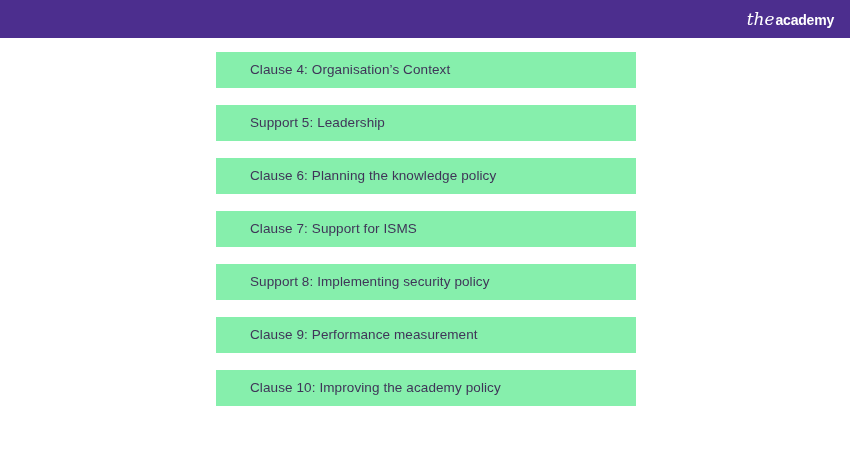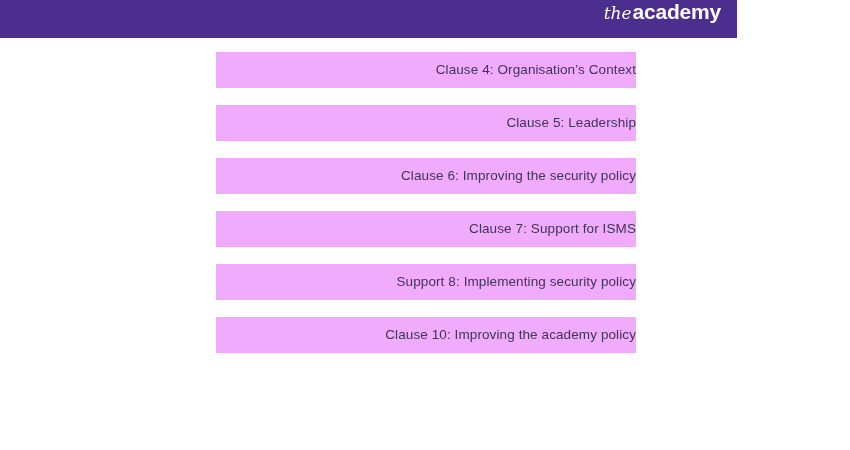--- a/index.html
+++ b/index.html
@@ -16,27 +16,26 @@
   .page {
     position: relative;
     width: 850px;
     height: 450px;
     background: #ffffff;
   }
   .header-bar {
     position: absolute;
     top: 0;
     left: 0;
-    width: 722px;
+    width: 850px;
     height: 38px;
     background: #4c2e8e;
     display: flex;
-    align-items: flex-start;
+    align-items: center;
     justify-content: flex-end;
-    padding-left: 15px;
   }
   .brand {
     display: flex;
     align-items: baseline;
     padding-right: 16px;
     color: #ffffff;
     white-space: nowrap;
   }
   .brand-the {
     font-family: "DejaVu Serif", serif;
@@ -46,40 +45,39 @@
     margin-right: 1px;
   }
   .brand-knowledge {
     font-family: "Liberation Sans", sans-serif;
     font-size: 21px;
     font-weight: 400;
     letter-spacing: -0.2px;
   }
   .brand-academy {
     font-family: "Liberation Sans", sans-serif;
-    font-size: 21px;
+    font-size: 14px;
     font-weight: 700;
     letter-spacing: -0.2px;
   }
   .clause-list {
     position: absolute;
     top: 52px;
     left: 216px;
     width: 420px;
     display: flex;
     flex-direction: column;
   }
   .clause-row {
     height: 36px;
-    background: #f0abfc;
+    background: #86efac;
     display: flex;
     align-items: center;
     margin-bottom: 17px;
     box-sizing: border-box;
-    justify-content: flex-end;
   }
   .clause-label {
     padding-left: 34px;
     color: #3f3558;
     font-size: 13.5px;
     font-family: "Liberation Sans", sans-serif;
     letter-spacing: 0.1px;
     line-height: 1;
   }
 </style>
@@ -93,29 +91,32 @@
       <span class="brand-the">the</span>
         <span class="brand-academy">academy</span>
     </div>
   </div>
 
   <div class="clause-list">
     <div class="clause-row">
       <span class="clause-label">Clause 4: Organisation’s Context</span>
     </div>
     <div class="clause-row">
-      <span class="clause-label">Clause 5: Leadership</span>
+      <span class="clause-label">Support 5: Leadership</span>
     </div>
     <div class="clause-row">
-      <span class="clause-label">Clause 6: Improving the security policy</span>
+      <span class="clause-label">Clause 6: Planning the knowledge policy</span>
     </div>
     <div class="clause-row">
       <span class="clause-label">Clause 7: Support for ISMS</span>
     </div>
     <div class="clause-row">
       <span class="clause-label">Support 8: Implementing security policy</span>
+    </div>
+    <div class="clause-row">
+      <span class="clause-label">Clause 9: Performance measurement</span>
     </div>
     <div class="clause-row">
       <span class="clause-label">Clause 10: Improving the academy policy</span>
     </div>
   </div>
 
 </div>
 
 </body></html>

